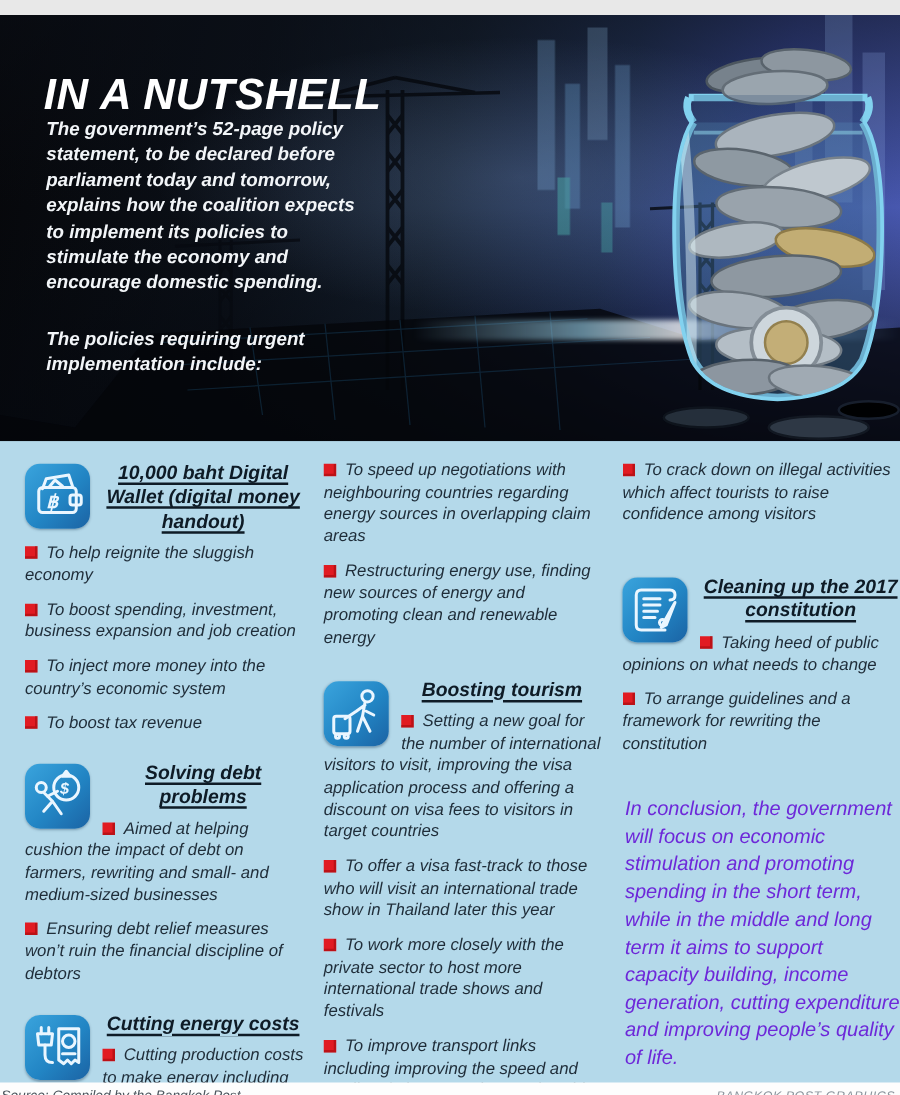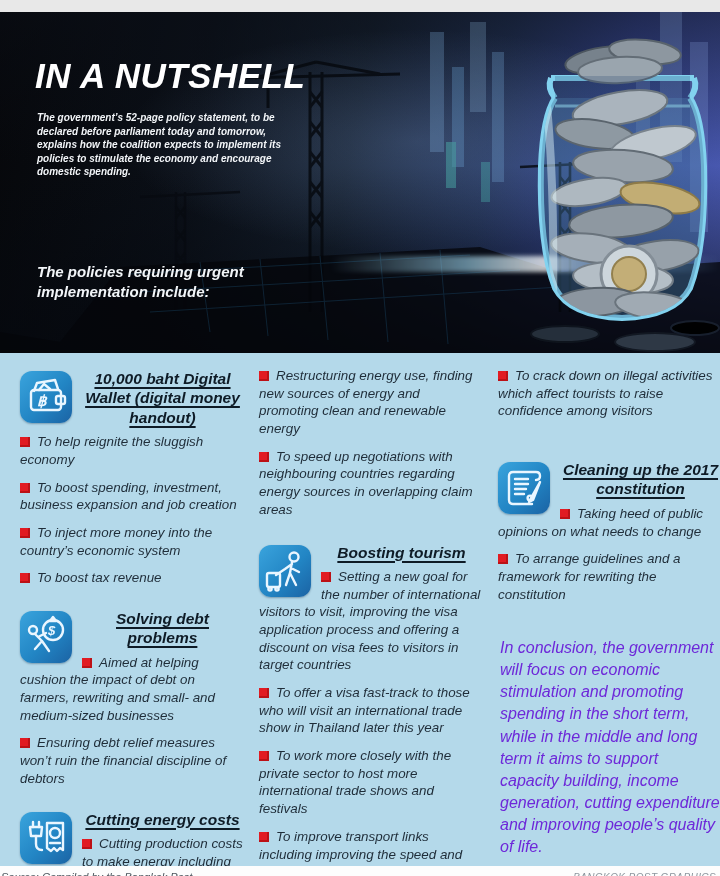--- a/index.html
+++ b/index.html
@@ -12,22 +12,22 @@
   .hero-sky{position:absolute;inset:0;
         background:
           radial-gradient(ellipse 420px 160px at 58% 38%, rgba(120,150,200,.28), rgba(0,0,0,0) 70%),
           linear-gradient(180deg, rgba(10,14,22,.55) 0%, rgba(20,30,55,0) 45%, rgba(5,8,14,.75) 100%);}
   .hero svg.deco{position:absolute;top:0;left:0;}
   .flare{position:absolute;left:330px;top:244px;width:390px;height:16px;
          background:linear-gradient(90deg,rgba(150,220,255,0) 0%,rgba(170,230,255,.55) 35%,rgba(255,255,255,.75) 55%,rgba(150,200,255,.3) 80%,rgba(150,200,255,0) 100%);
          filter:blur(2px);}
   .hero-title{position:absolute;left:35px;top:44px;margin:0;color:#ffffff;
         font-size:35px;font-weight:bold;letter-spacing:.5px;}
-  .hero-intro{position:absolute;left:37px;top:99px;width:250px;margin:0;color:#f2f5f8;
-        font-size:10px;font-weight:bold;line-height:1.36;}
+  .hero-intro{position:absolute;left:37px;top:82px;width:250px;margin:0;color:#f2f5f8;
+        font-size:15px;font-weight:bold;line-height:1.36;}
   .hero-leadin{position:absolute;left:37px;top:250px;width:240px;margin:0;color:#f2f5f8;
         font-size:15px;font-weight:bold;line-height:1.36;}
 
   
   .cols{position:absolute;top:341px;left:0;width:720px;height:513px;
         background:#b4d9ea;display:flex;gap:16px;padding:14px 10px 0 20px;box-sizing:border-box;}
   .col{width:223px;flex:0 0 auto;}
 
   .section{margin-bottom:14px;}
   .sec-icon{float:left;width:52px;height:52px;border-radius:12px;margin:2px 10px 4px 0;
@@ -211,22 +211,22 @@
             <path class="ic" d="M30 31 L40 31"></path>
           </svg>
         </div>
         <h2 class="sec-head">Cutting energy costs</h2>
         <p class="bullet"><span class="sq"></span><span>Cutting production costs to make energy including electricity, cooking gas and oil fuel cheaper</span></p>
         <div class="clear"></div>
       </div>
     </div>
 
     <div class="col">
+      <p class="bullet"><span class="sq"></span><span>To speed up negotiations with neighbouring countries regarding energy sources in overlapping claim areas</span></p>
       <p class="bullet"><span class="sq"></span><span>Restructuring energy use, finding new sources of energy and promoting clean and renewable energy</span></p>
-      <p class="bullet"><span class="sq"></span><span>To speed up negotiations with neighbouring countries regarding energy sources in overlapping claim areas</span></p>
 
       <div class="section" style="margin-top:24px">
         <div class="sec-icon">
           <svg viewBox="0 0 52 52">
             <circle class="ic" cx="35" cy="12" r="4.5"></circle>
             <path class="ic" d="M33 17 L31 28 L27 40 M31 28 L37 40 M33 19 L26 24 L17 30 M34 24 L40 27"></path>
             <rect class="ic" x="8" y="28" width="13" height="14" rx="2"></rect>
             <circle class="ic" cx="11" cy="44" r="1.6"></circle>
             <circle class="ic" cx="18" cy="44" r="1.6"></circle>
           </svg>

